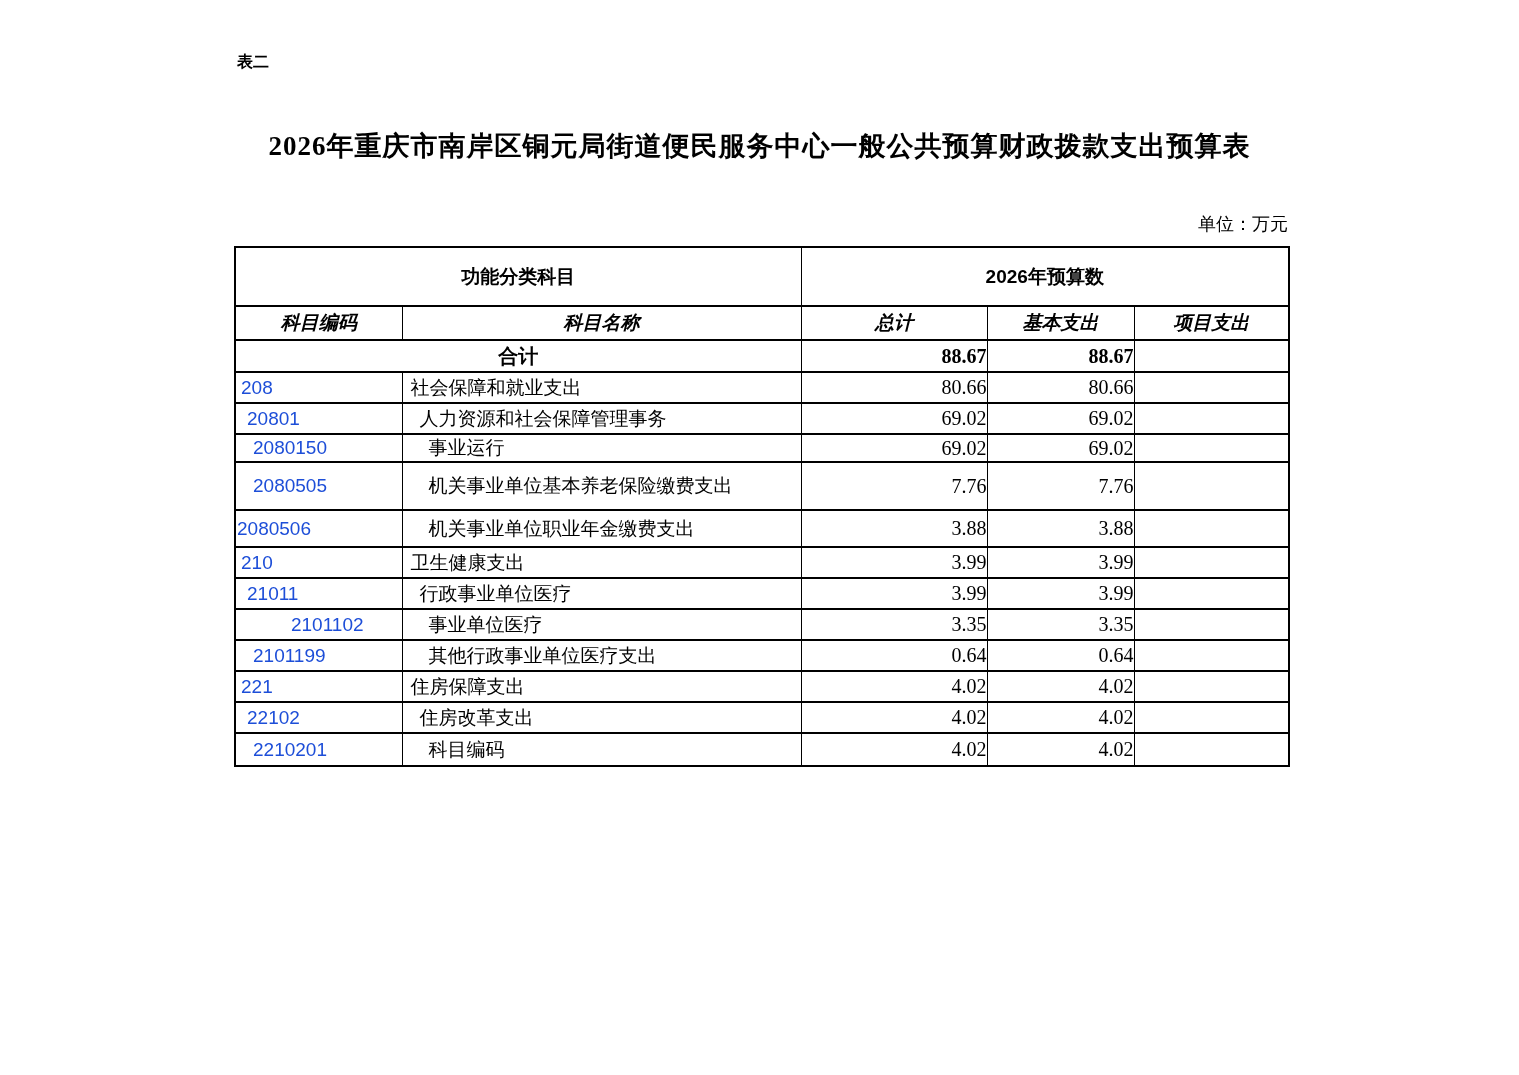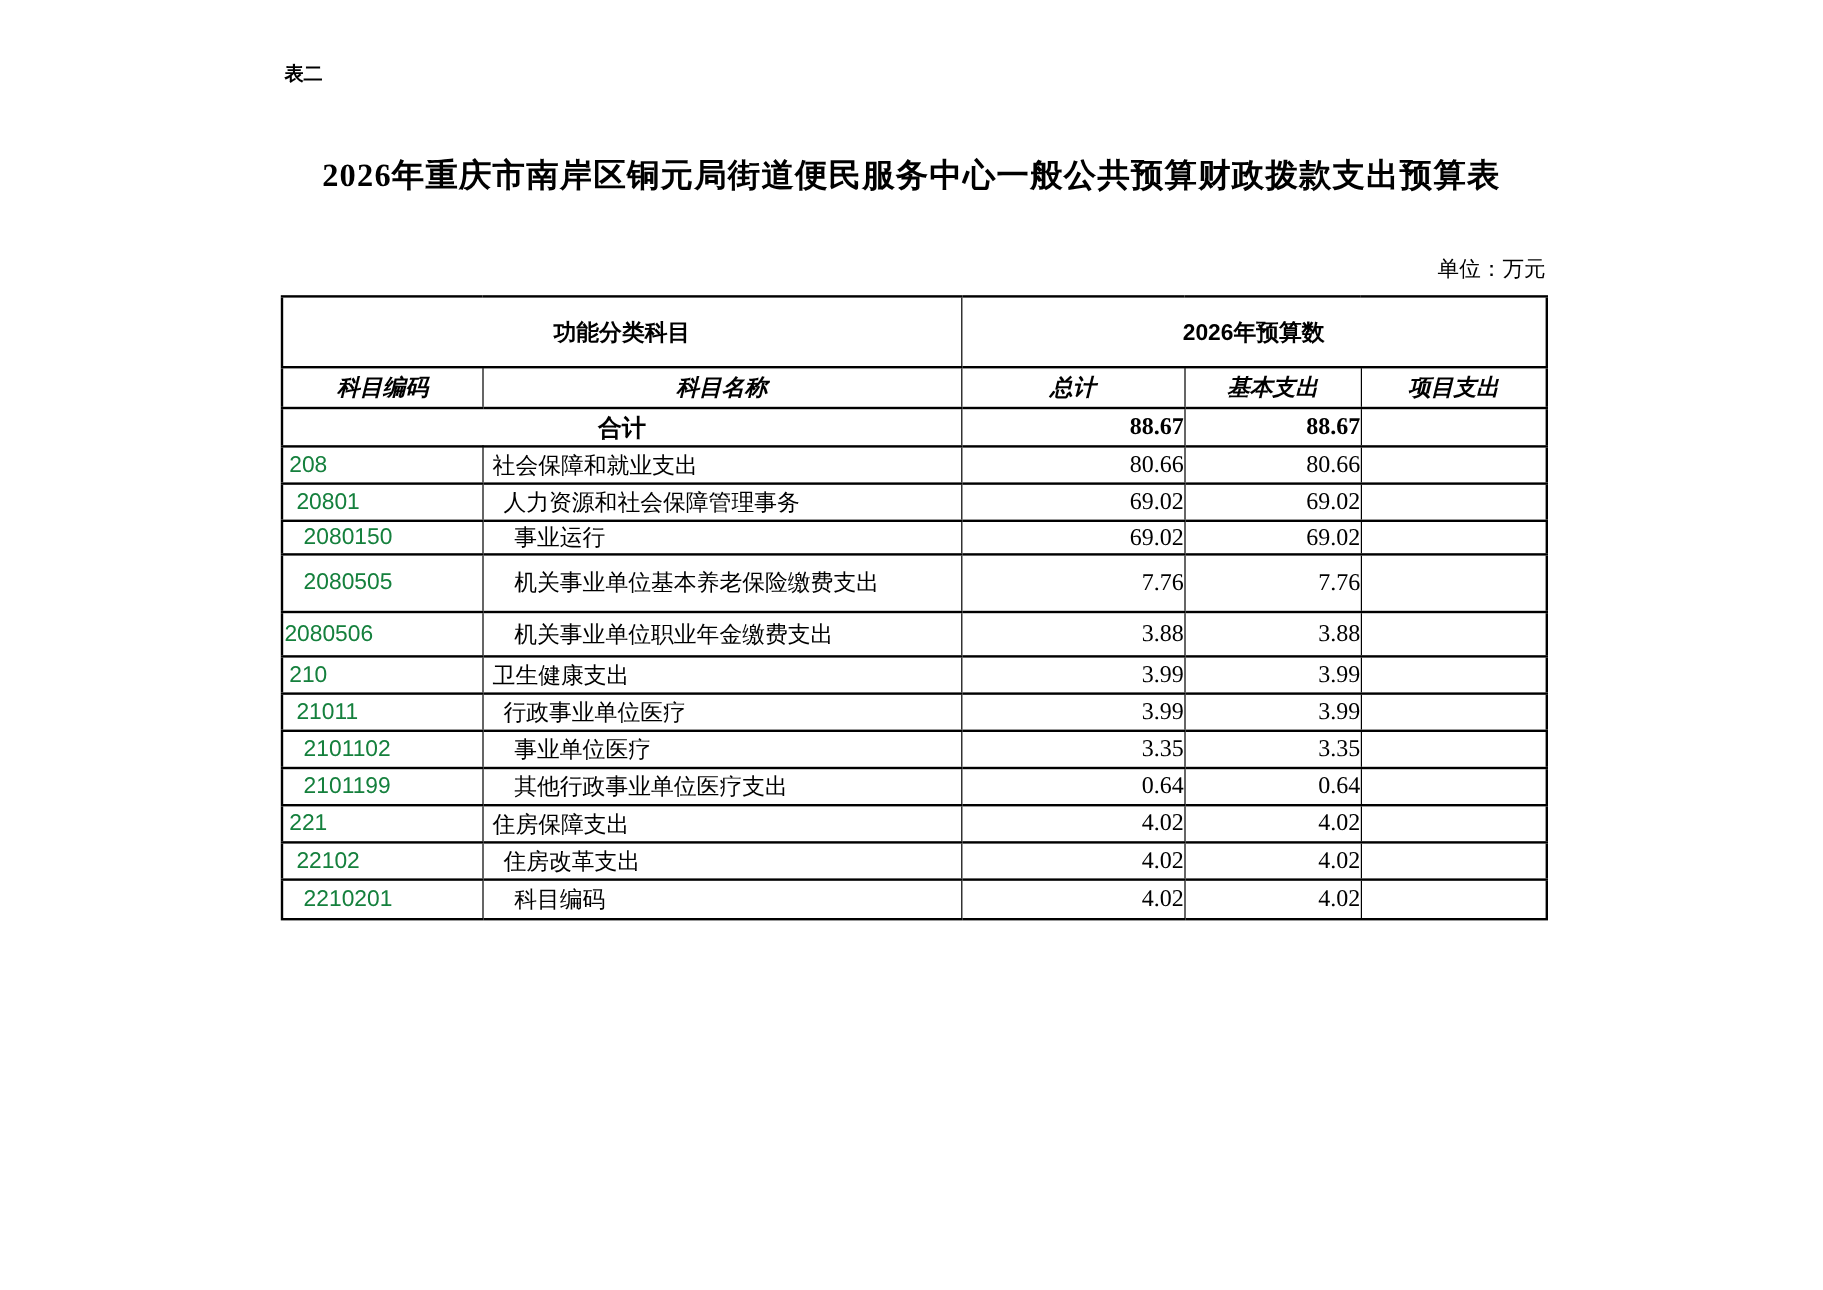--- a/index.html
+++ b/index.html
@@ -73,21 +73,21 @@
   tr.total-row { height: 32px; }
   td.cell-total-label {
     font-family: "Liberation Serif", serif;
     font-weight: bold;
     font-size: 20px;
     text-align: center;
   }
   td.c-code {
     font-family: "Liberation Sans", sans-serif;
     font-size: 19px;
-    color: #15803d;
+    color: #1d4ed8;
     text-align: left;
   }
   td.c-name {
     font-family: "Liberation Serif", serif;
     font-size: 19px;
     text-align: left;
   }
   td.num {
     font-family: "Liberation Serif", serif;
     font-size: 20px;
@@ -177,21 +177,21 @@
           <td class="num"></td>
         </tr>
         <tr style="height: 31px;">
           <td class="c-code" style="padding-left: 11px;">21011</td>
           <td class="c-name" style="padding-left: 17px;">行政事业单位医疗</td>
           <td class="num">3.99</td>
           <td class="num">3.99</td>
           <td class="num"></td>
         </tr>
         <tr style="height: 31px;">
-          <td class="c-code" style="padding-left: 17px;">2101102</td>
+          <td class="c-code" style="padding-left: 17px; text-align: center;">2101102</td>
           <td class="c-name" style="padding-left: 26px;">事业单位医疗</td>
           <td class="num">3.35</td>
           <td class="num">3.35</td>
           <td class="num"></td>
         </tr>
         <tr style="height: 31px;">
           <td class="c-code" style="padding-left: 17px;">2101199</td>
           <td class="c-name" style="padding-left: 26px;">其他行政事业单位医疗支出</td>
           <td class="num">0.64</td>
           <td class="num">0.64</td>

